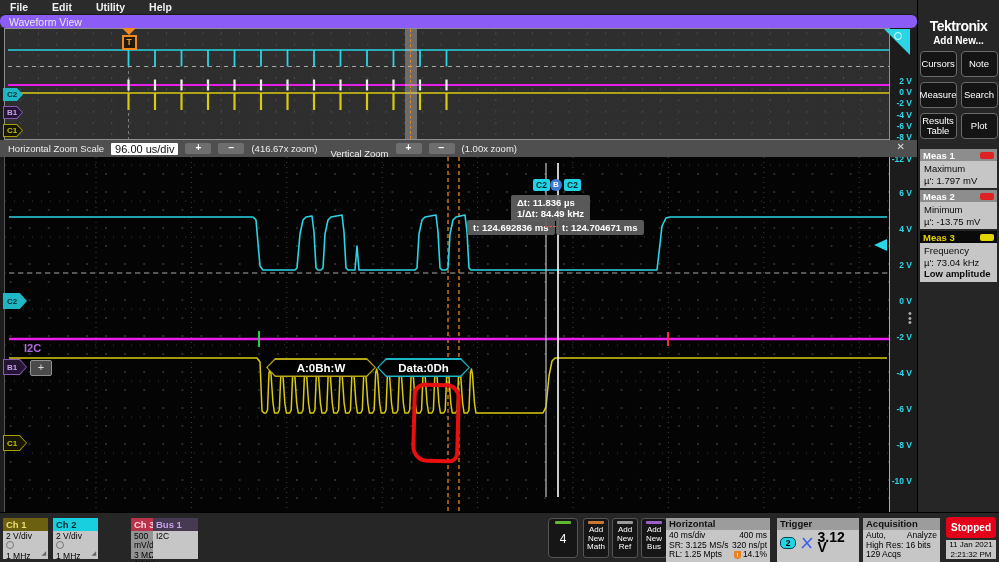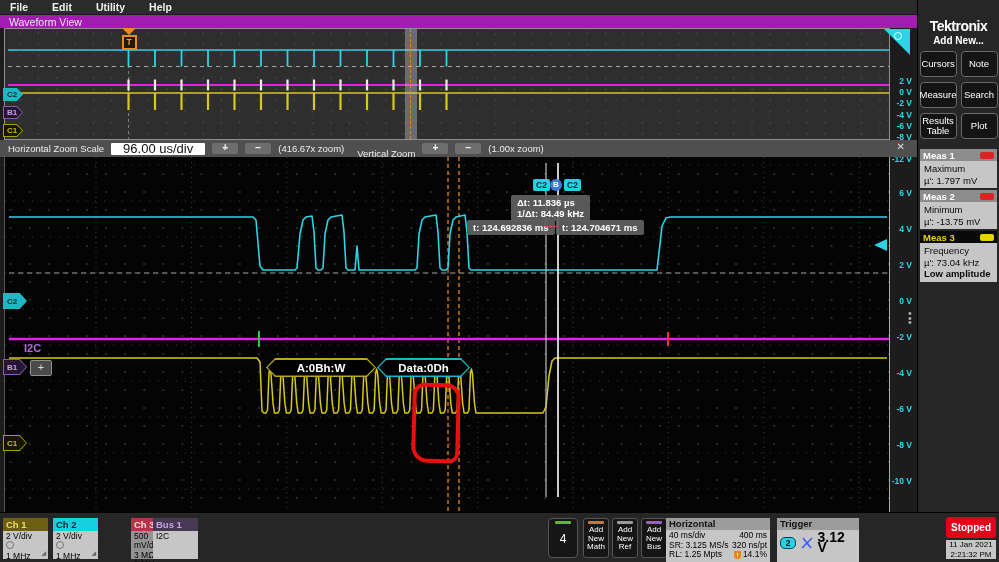--- a/index.html
+++ b/index.html
@@ -3,35 +3,35 @@
 <meta charset="utf-8">
 <style>
   html,body{margin:0;padding:0;background:#000;}
   #app{position:relative;width:999px;height:562px;background:#262626;overflow:hidden;
        font-family:"Liberation Sans",sans-serif;-webkit-font-smoothing:antialiased;}
   .abs{position:absolute;}
   
   #menubar{position:absolute;left:0;top:0;width:917px;height:14px;background:#2b2b2b;color:#f0f0f0;
            font-size:10.5px;font-weight:bold;line-height:14px;padding-left:10px;box-sizing:border-box;}
   #menubar span{display:inline-block;margin-right:24px;cursor:default;}
-  #tabbar{position:absolute;left:0;top:14px;width:917px;height:14px;background:#a21caf;color:#e8e8e8;
-          font-size:10.5px;line-height:14px;padding-left:9px;box-sizing:border-box;border-top:1px solid #1a1a1a;}
+  #tabbar{position:absolute;left:0;top:14px;width:917px;height:14px;background:#8b5cf6;color:#e8e8e8;
+          font-size:10.5px;line-height:14px;padding-left:9px;box-sizing:border-box;border-top:1px solid #1a1a1a;border-radius:6px;}
   
   #scope{position:absolute;left:0;top:28px;width:917px;height:484px;background:#1c1c1c;}
   #overview{position:absolute;left:4px;top:0;width:884px;height:110px;border:1px solid #8f8f8f;
             background-color:#2e2e2e;
             background-image:radial-gradient(rgba(160,160,160,.33) .7px,rgba(0,0,0,0) 1.1px);
             background-size:18.3px 11.2px;background-position:6px 10px;}
   #main{position:absolute;left:4px;top:129px;width:884px;height:355px;background-color:#040404;
         border-left:1px solid #555;border-right:1px solid #aaa;
         background-image:radial-gradient(rgba(150,150,150,.28) .7px,rgba(0,0,0,0) 1.1px);
         background-size:19.1px 18px;background-position:-4px 8px;}
   #ztoolbar{position:absolute;left:0;top:112px;width:917px;height:17px;background:#4f4f4f;color:#efefef;
             font-size:9.5px;display:flex;align-items:center;gap:7px;padding-left:8px;box-sizing:border-box;}
-  .zs-input{background:#fff;color:#111;padding:0 12px;height:12px;line-height:12px;border-radius:1px;font-size:13px;}
+  .zs-input{background:#fff;color:#111;padding:0 4px;height:12px;line-height:12px;border-radius:1px;font-size:11px;}
   .zbtn{width:26px;height:11px;background:#6e6e6e;border-radius:2px;color:#fff;font-weight:bold;
         font-size:10px;line-height:10px;text-align:center;}
   #zclose{position:absolute;right:12px;top:1px;color:#ddd;font-size:10px;}
   .xlab{position:absolute;width:64px;text-align:center;color:#c0c0c0;font-size:8.5px;}
   .ylab{position:absolute;width:24px;text-align:right;color:#2ad5e5;font-size:8.5px;font-weight:bold;}
   
   .pent{position:absolute;clip-path:polygon(0 0,70% 0,100% 50%,70% 100%,0 100%);}
   .pent .in{position:absolute;left:1px;top:1px;right:1px;bottom:1px;
             clip-path:polygon(0 0,70% 0,100% 50%,70% 100%,0 100%);
             display:flex;align-items:center;justify-content:flex-start;padding-left:3px;
@@ -462,20 +462,35 @@
                        border-radius:5px;font-size:8.5px;font-weight:bold;text-align:center;line-height:10px;">2</span>
           <svg width="14" height="12">
             <line x1="2" y1="11" x2="12" y2="1" stroke="#3d5ef0" stroke-width="1.6"></line>
             <line x1="3" y1="1" x2="11" y2="11" stroke="#3d5ef0" stroke-width="1.6"></line>
           </svg>
           <span style="font-size:14px;font-weight:bold;">3.12 V</span>
         </div>
       </div>
     </div>
 
+    <div class="panel" style="left:863px;width:77px;">
+      <div class="h">Acquisition</div>
+      <div class="b" id="acq-body" style="height:30px;">
+          <div class="prow">
+            <span>Auto,</span>
+            <span>Analyze</span>
+          </div>
+          <div class="prow">
+            <span>High Res: 16 bits</span>
+          </div>
+          <div class="prow">
+            <span>129 Acqs</span>
+          </div>
+        </div>
+    </div>
   </div>
 
   <div id="stoppedbtn">Stopped</div>
   <div id="datetime">
     <div>11 Jan 2021</div>
     <div>2:21:32 PM</div>
   </div>
 </div>
 
 </body></html>

